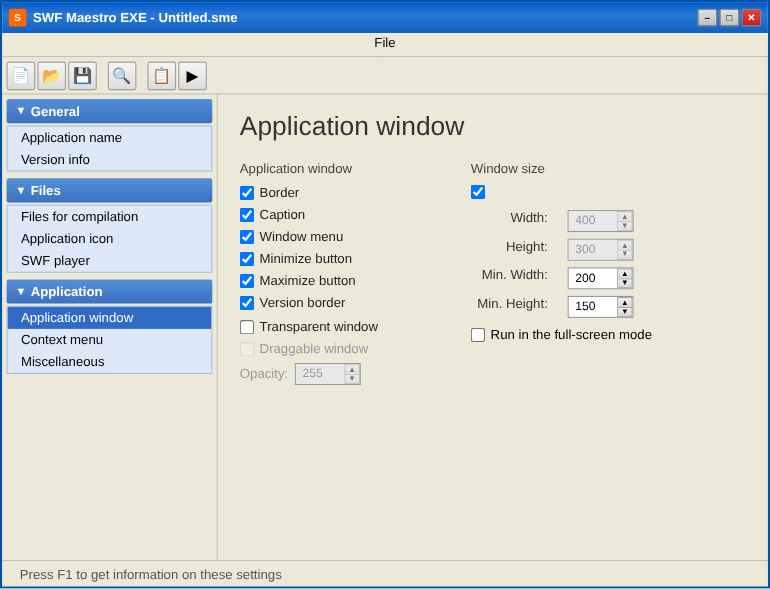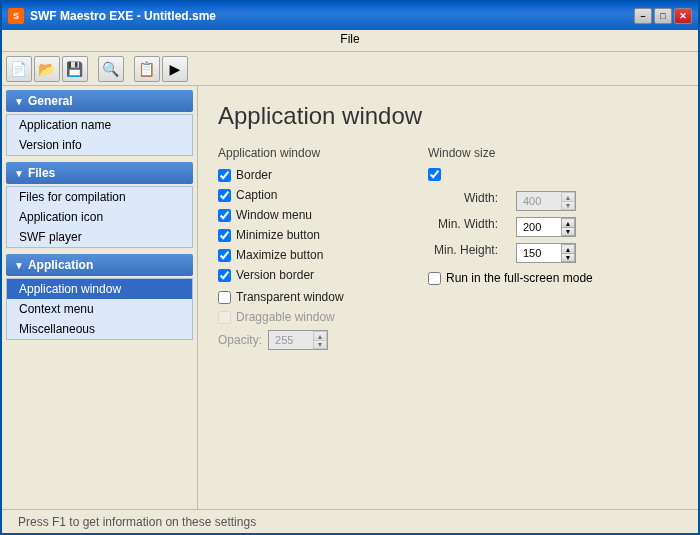--- a/index.html
+++ b/index.html
@@ -333,20 +333,30 @@
             <label>Width:</label>
             <div class="size-input-wrap disabled">
               <input type="text" class="size-input" disabled="" value="400" style="">
               <div class="spin-btns">
                 <div class="spin-btn disabled">▲</div>
                 <div class="spin-btn disabled">▼</div>
               </div>
             </div>
           </div>
 
+          <div class="size-row">
+            <label>Height:</label>
+            <div class="size-input-wrap disabled">
+              <input type="text" class="size-input" disabled="" value="300" style="">
+              <div class="spin-btns">
+                <div class="spin-btn disabled">▲</div>
+                <div class="spin-btn disabled">▼</div>
+              </div>
+            </div>
+          </div>
 
           <div class="size-row">
             <label>Min. Width:</label>
             <div class="size-input-wrap">
               <input type="text" class="size-input" value="200" style="">
               <div class="spin-btns">
                 <div class="spin-btn">▲</div>
                 <div class="spin-btn">▼</div>
               </div>
             </div>

